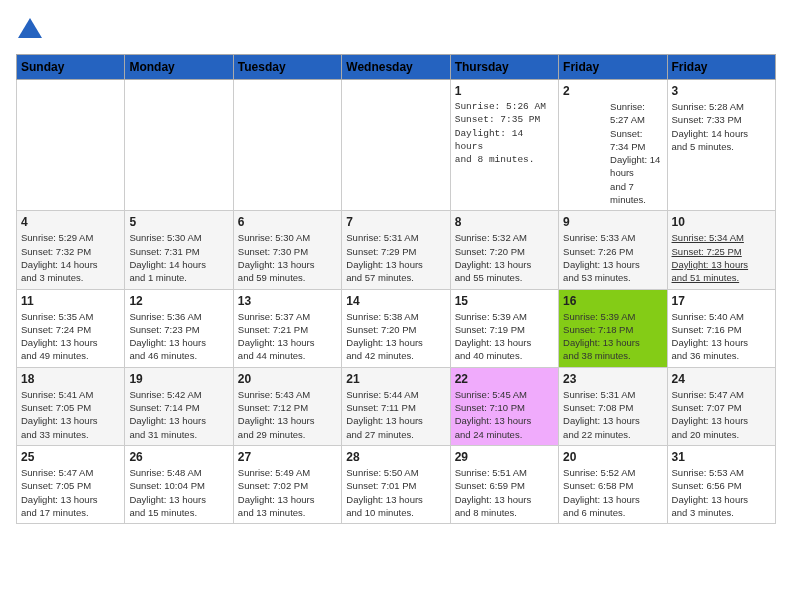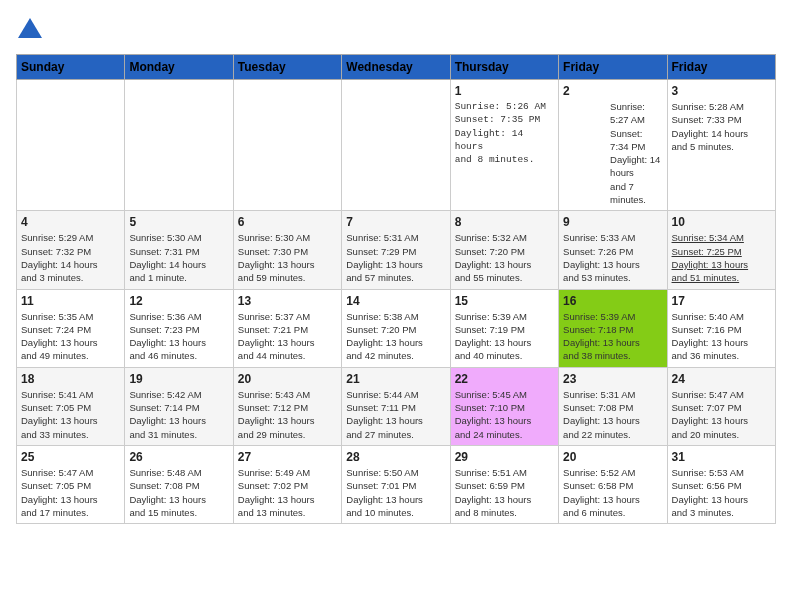--- a/index.html
+++ b/index.html
@@ -310,21 +310,21 @@
         <td style="background: rgb(255, 255, 255);">
           <div class="day-num">25</div>
           <div class="day-info" style="white-space: pre-line;">Sunrise: 5:47 AM
 Sunset: 7:05 PM
 Daylight: 13 hours
 and 17 minutes.</div>
         </td>
         <td style="background: rgb(255, 255, 255);">
           <div class="day-num">26</div>
           <div class="day-info" style="white-space: pre-line;">Sunrise: 5:48 AM
-Sunset: 7:08 PM
+Sunset: 10:04 PM
 Daylight: 13 hours
 and 15 minutes.</div>
         </td>
         <td style="background: rgb(255, 255, 255);">
           <div class="day-num">27</div>
           <div class="day-info" style="white-space: pre-line;">Sunrise: 5:49 AM
 Sunset: 7:02 PM
 Daylight: 13 hours
 and 13 minutes.</div>
         </td>

